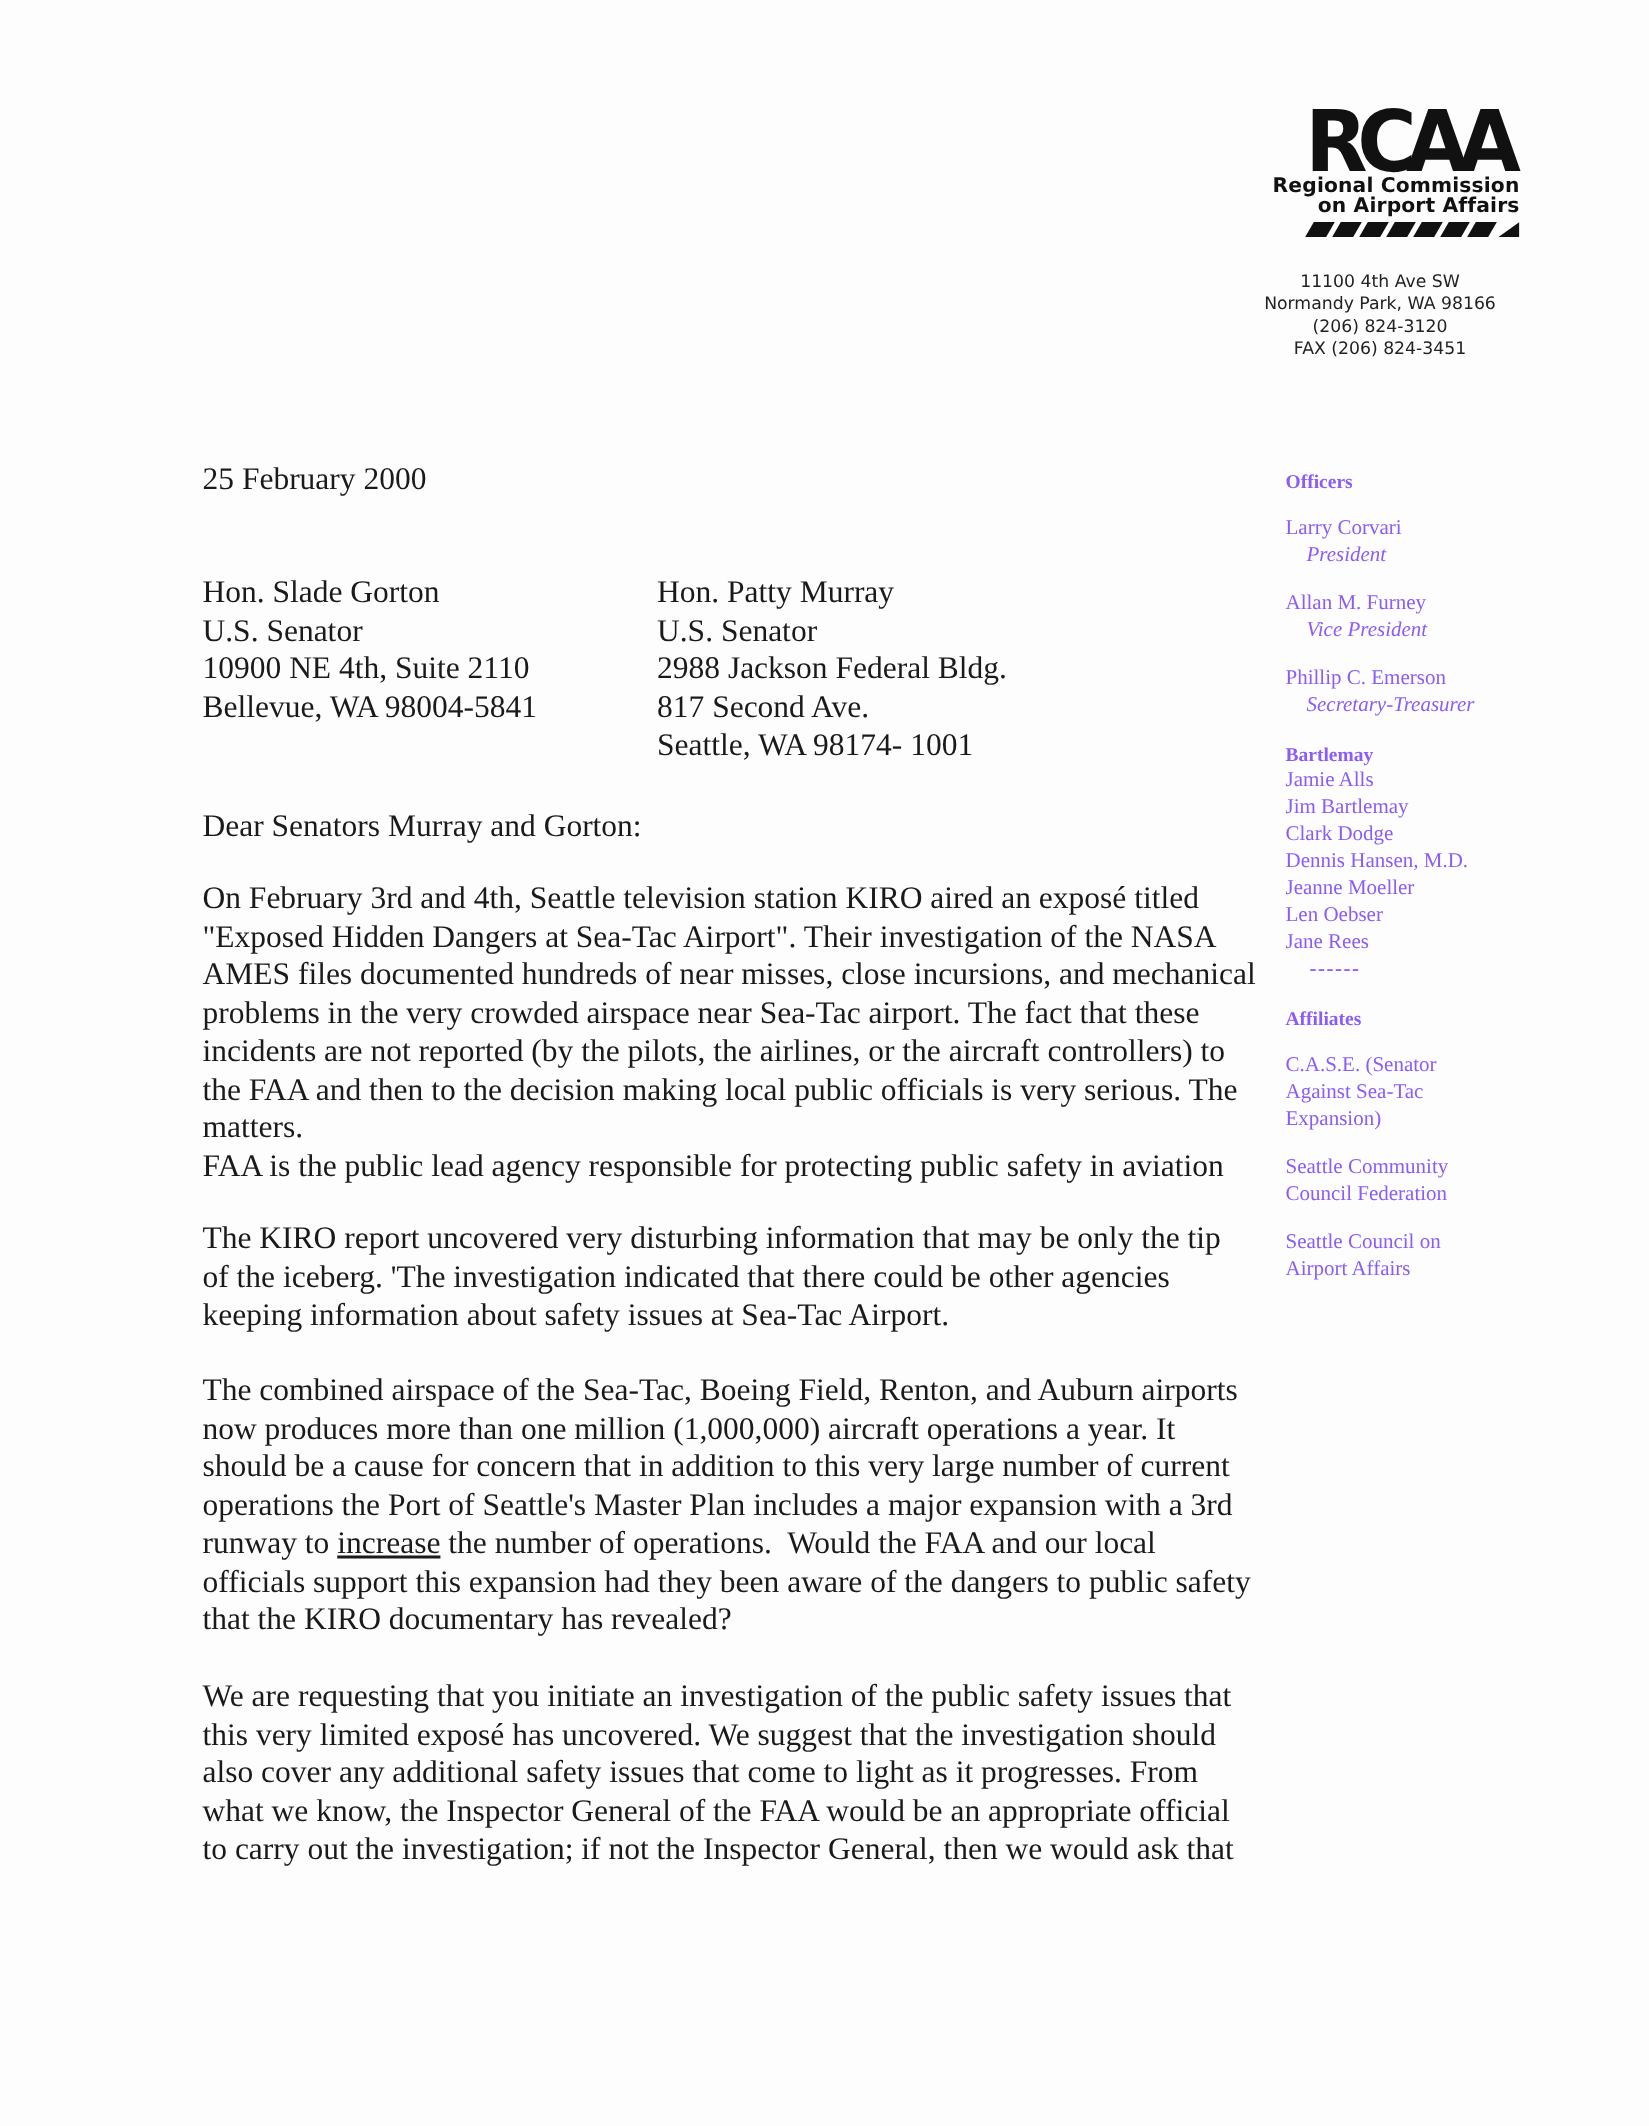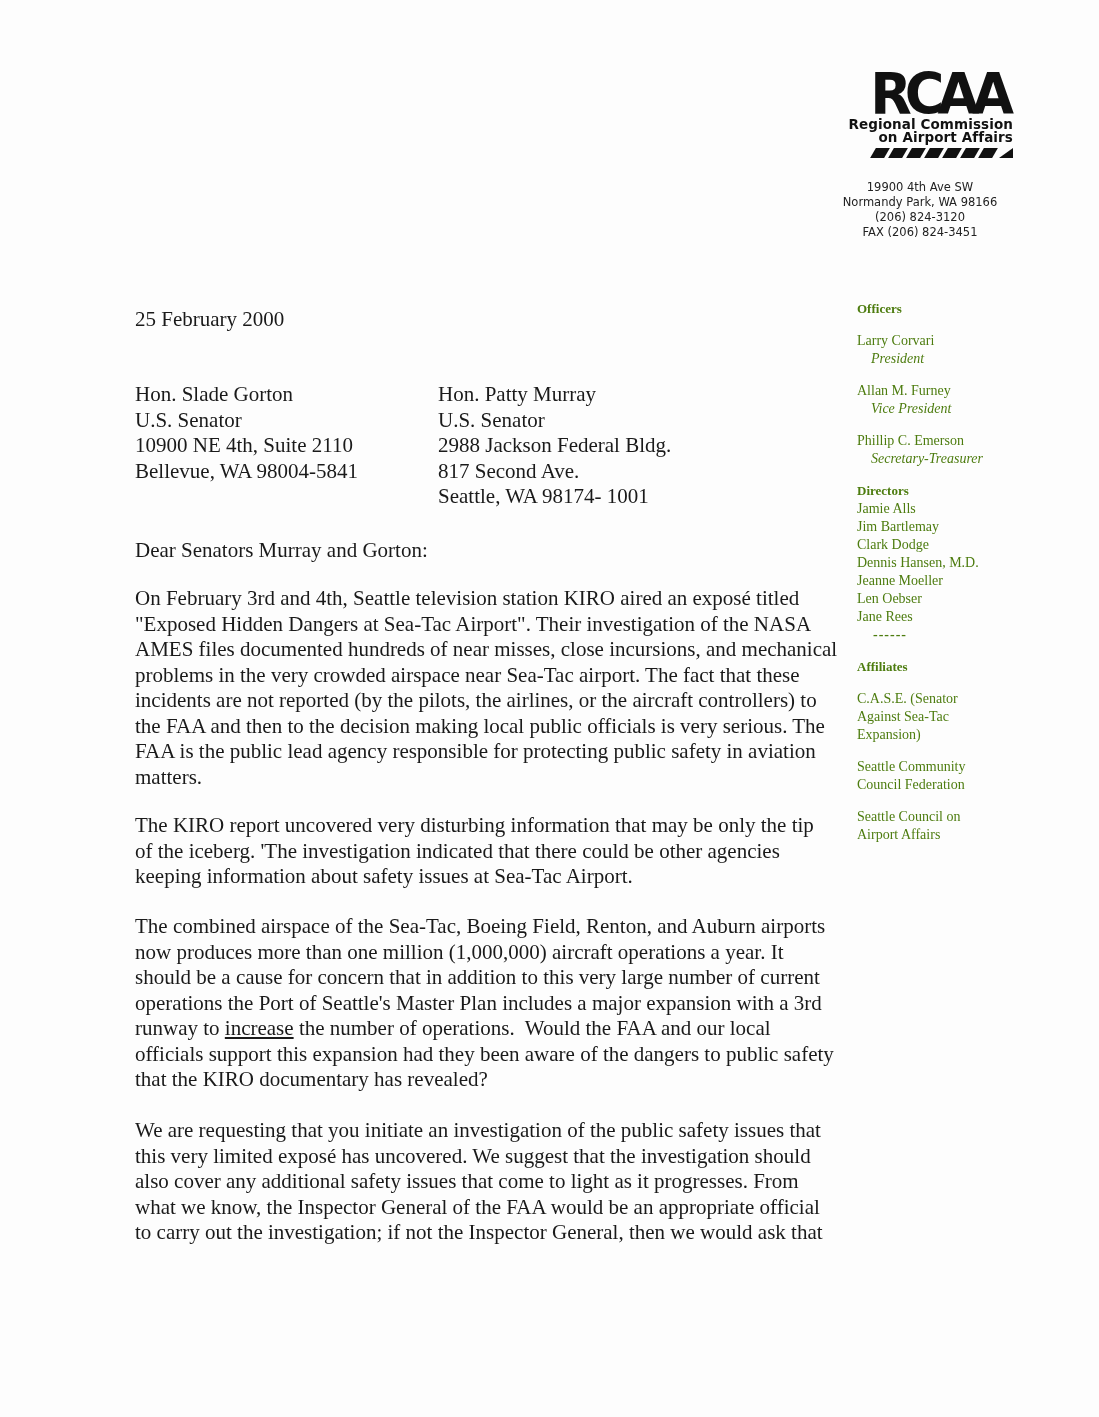--- a/index.html
+++ b/index.html
@@ -17,21 +17,21 @@
     font-family: "DejaVu Sans", sans-serif; font-weight: bold; font-size: 13.5px;
     line-height: 13px; color: #111; text-align: right; display: block; letter-spacing: 0.1px;
   }
   .stripes { display: flex; justify-content: flex-end; gap: 4px; margin-top: 4px; }
   .stripe { width: 14px; height: 10px; background: #111; transform: skewX(-30deg); }
   .stripe.last { clip-path: polygon(0 0, 100% 0, 100% 100%, 0 100%); transform: skewX(0deg); clip-path: polygon(100% 0, 100% 100%, 0 100%); }
   .address {
     position: absolute; left: 820px; top: 180px; width: 200px; text-align: center;
     font-family: "DejaVu Sans", sans-serif; font-size: 11.5px; line-height: 15px; color: #222;
   }
-  .sidebar { position: absolute; left: 857px; top: 300px; width: 170px; font-size: 14px; line-height: 18px; color: #4d7c0f; }
+  .sidebar { position: absolute; left: 857px; top: 312px; width: 170px; font-size: 14px; line-height: 18px; color: #8b5cf6; }
   .sidebar .head { font-weight: bold; font-size: 13px; }
   .sidebar .title { font-style: italic; padding-left: 14px; }
   .sidebar .grp { margin-bottom: 14px; }
   .dashes { padding-left: 16px; letter-spacing: 1px; font-weight: bold; }
   .date { position: absolute; left: 135px; top: 307px; font-size: 21px; }
   .addr-block { position: absolute; font-size: 21px; line-height: 25.5px; }
   .addr-left { left: 135px; top: 382px; }
   .addr-right { left: 438px; top: 382px; }
   .salutation { position: absolute; left: 135px; top: 538px; font-size: 21px; }
   .para { position: absolute; left: 135px; width: 720px; font-size: 21px; line-height: 25.5px; }
@@ -55,41 +55,41 @@
       <div class="stripe"></div>
       <div class="stripe"></div>
     <div class="stripe"></div>
       <div class="stripe"></div>
       <div class="stripe"></div>
       <div class="stripe last"></div>
   </div>
 </div>
 
 <div class="address">
-  <div>19900 4th Ave SW</div>
+  <div>11100 4th Ave SW</div>
   <div>Normandy Park, WA 98166</div>
   <div>(206) 824-3120</div>
   <div>FAX (206) 824-3451</div>
 </div>
 
 <div class="sidebar">
   <div class="head grp">Officers</div>
   <div class="grp">
     <div>Larry Corvari</div>
     <div class="title">President</div>
   </div>
   <div class="grp">
     <div>Allan M. Furney</div>
     <div class="title">Vice President</div>
   </div>
   <div class="grp">
     <div>Phillip C. Emerson</div>
     <div class="title">Secretary-Treasurer</div>
   </div>
-  <div class="head">Directors</div>
+  <div class="head">Bartlemay</div>
   <div>Jamie Alls</div>
   <div>Jim Bartlemay</div>
   <div>Clark Dodge</div>
   <div>Dennis Hansen, M.D.</div>
   <div>Jeanne Moeller</div>
   <div>Len Oebser</div>
   <div>Jane Rees</div>
   <div class="dashes grp">------</div>
   <div class="head grp" style="margin-top:4px">Affiliates</div>
   <div class="grp">
@@ -126,22 +126,22 @@
 
 <div class="salutation">Dear Senators Murray and Gorton:</div>
 
 <div class="para p1">
   <span class="line">On February 3rd and 4th, Seattle television station KIRO aired an exposé titled</span>
   <span class="line">"Exposed Hidden Dangers at Sea-Tac Airport".  Their investigation of the NASA</span>
   <span class="line">AMES files documented hundreds of near misses, close incursions, and mechanical</span>
   <span class="line">problems in the very crowded airspace near Sea-Tac airport.  The fact that these</span>
   <span class="line">incidents are not reported (by the pilots, the airlines, or the aircraft controllers) to</span>
   <span class="line">the FAA and then to the decision making local public officials is very serious.  The</span>
+  <span class="line">matters.</span>
   <span class="line">FAA is the public lead agency responsible for protecting public safety in aviation</span>
-  <span class="line">matters.</span>
 </div>
 
 <div class="para p2">
   <span class="line">The KIRO report uncovered very disturbing information that may be only the tip</span>
   <span class="line">of the iceberg.  'The investigation indicated that there could be other agencies</span>
   <span class="line">keeping information about safety issues at Sea-Tac Airport.</span>
 </div>
 
 <div class="para p3">
   <span class="line">The combined airspace of the Sea-Tac, Boeing Field, Renton, and Auburn airports</span>

